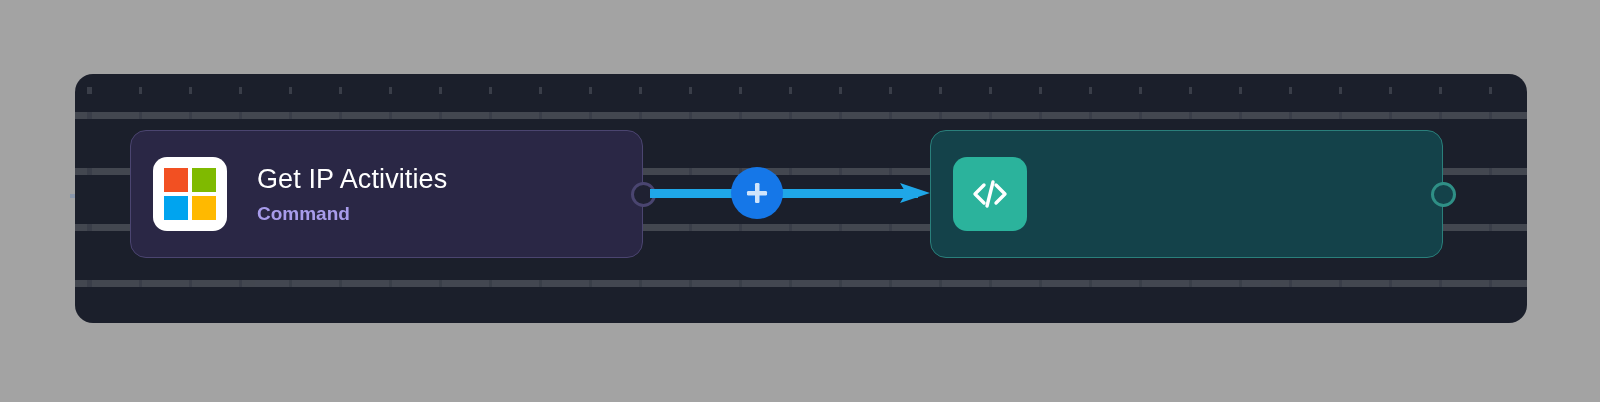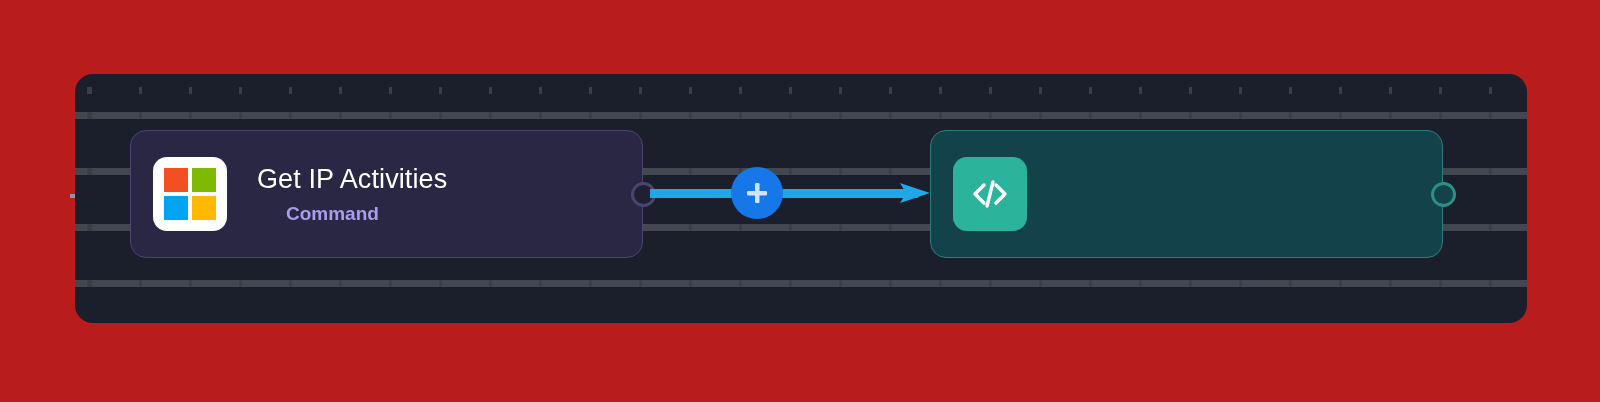--- a/index.html
+++ b/index.html
@@ -11,21 +11,21 @@
     width: 1600px;
     height: 402px;
     font-family: "Liberation Sans", sans-serif;
     overflow: hidden;
   }
 
   .page {
     position: relative;
     width: 1600px;
     height: 402px;
-    background: #b91c1c;
+    background: #a3a3a3;
   }
 
   
   .canvas {
     position: absolute;
     left: 75px;
     top: 74px;
     width: 1452px;
     height: 249px;
     background-color: #1b1f2b;
@@ -130,21 +130,20 @@
     font-weight: 400;
     letter-spacing: .1px;
     white-space: nowrap;
   }
   .node-subtitle {
     margin-top: 8px;
     font-size: 19px;
     font-weight: bold;
     line-height: 1.15;
     white-space: nowrap;
-    margin-left: 29px;
   }
   .sub-command { color: #a89ceb; }
   .sub-formatter { color: #7fc9c0; }
 
   
   .port {
     position: absolute;
     width: 25px;
     height: 25px;
     border-radius: 50%;

